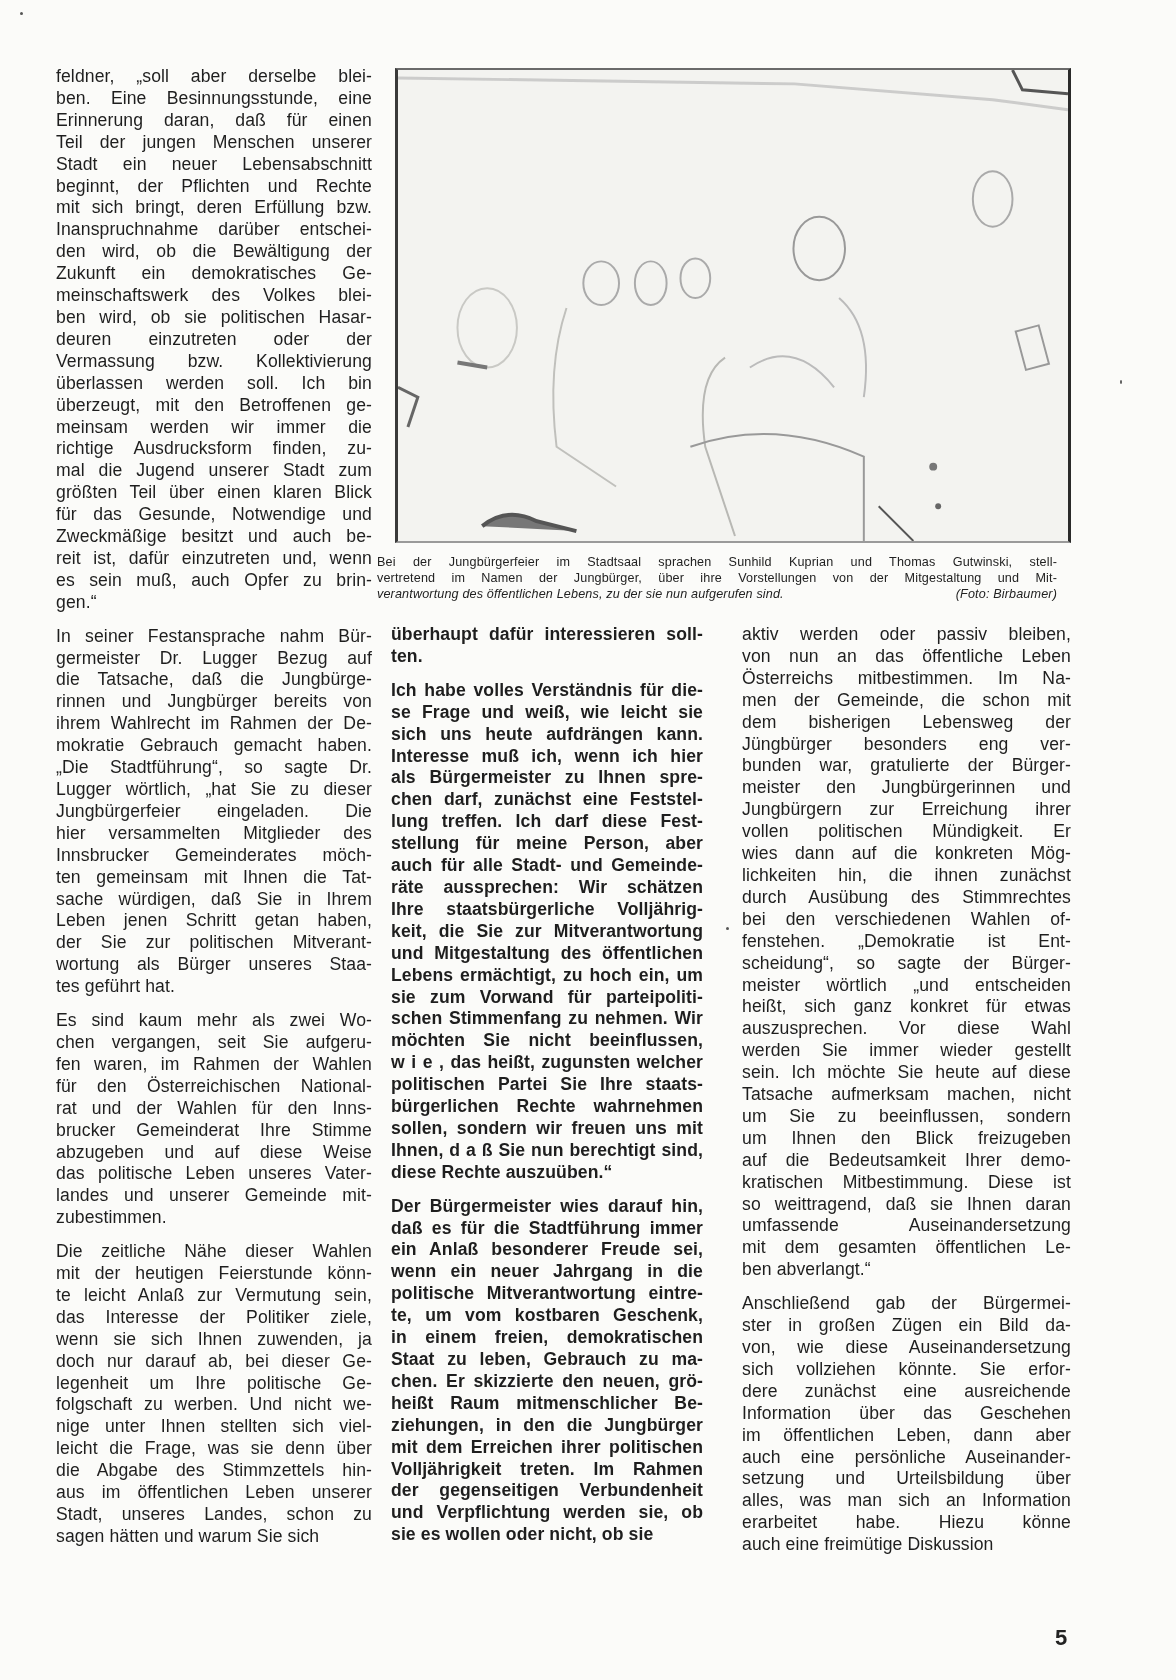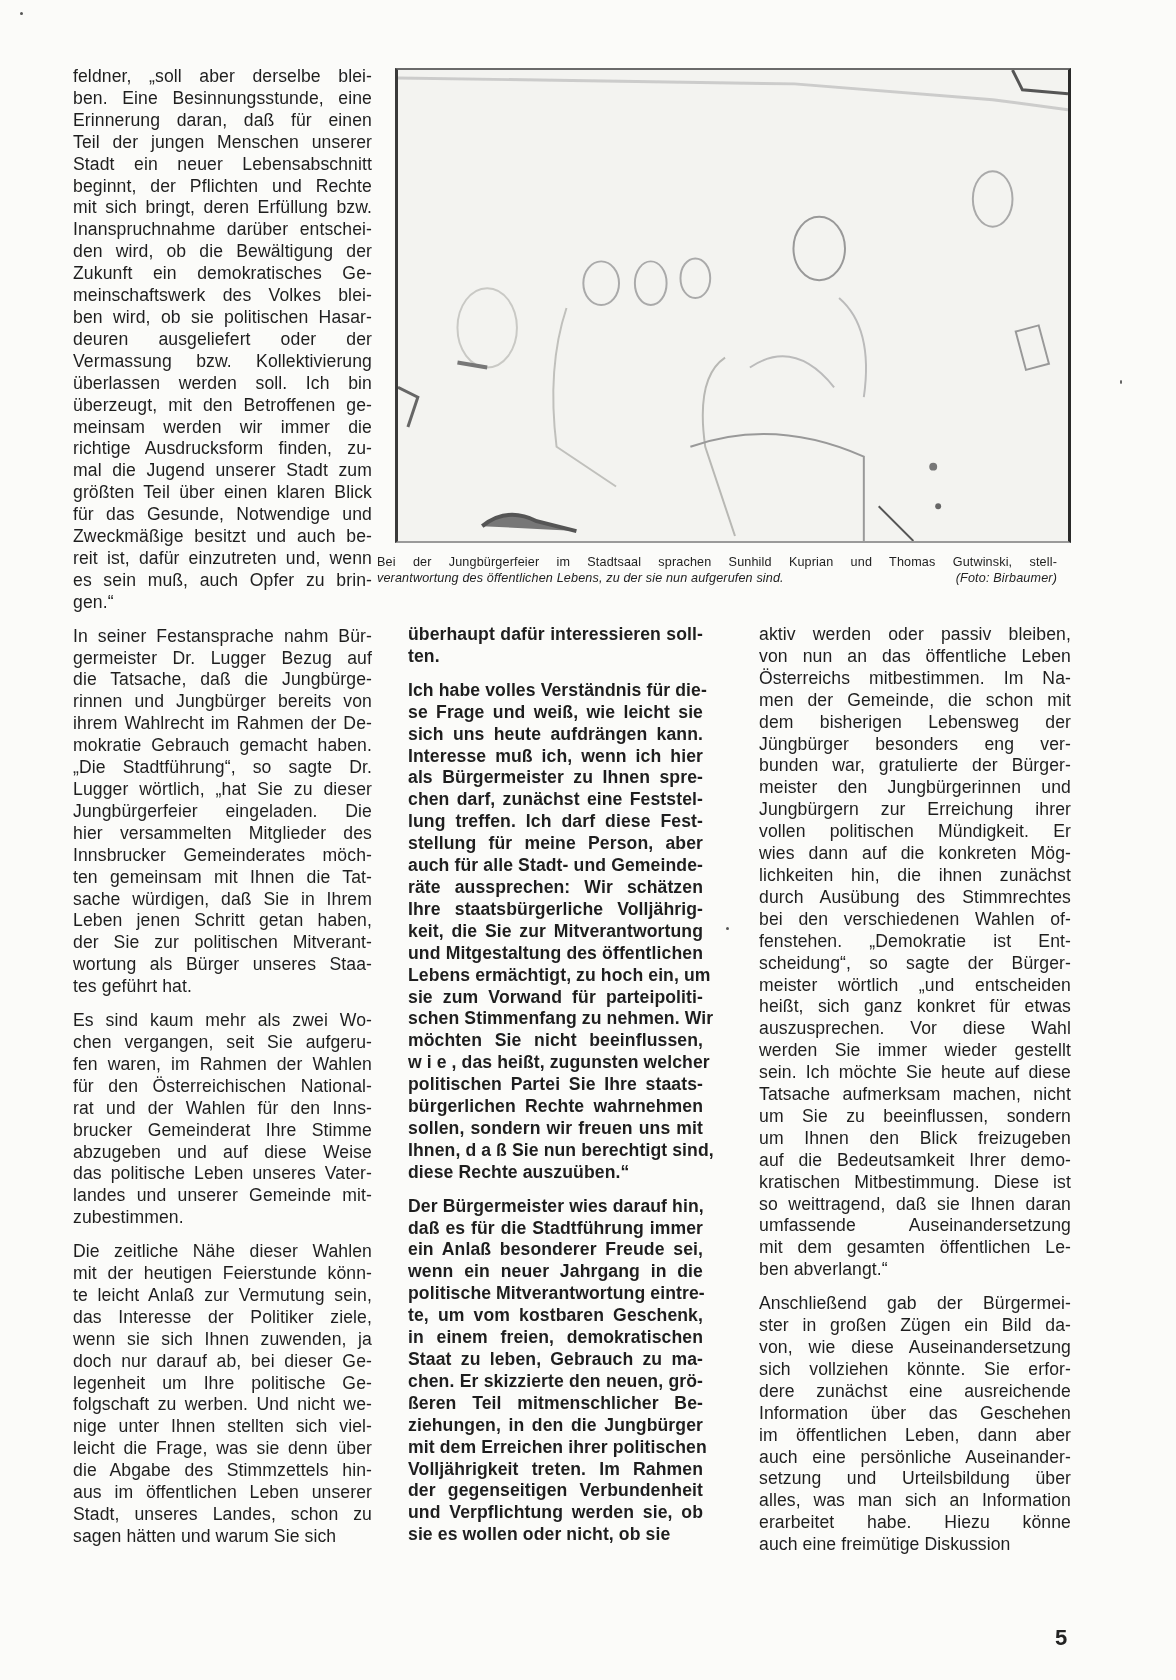--- a/index.html
+++ b/index.html
@@ -11,21 +11,21 @@
       font-family: "Liberation Sans", "DejaVu Sans", sans-serif;
       color: #1e1e1e;
     }
     .col {
       position: absolute;
       font-size: 17.6px;
       line-height: 21.9px;
       letter-spacing: 0.1px;
     }
     .col p {
-      margin: 0 0 12px 17px;
+      margin: 0 0 12px 0;
       text-align: justify;
       text-align-last: left;
     }
     .col .line { display: block; text-align: justify; text-align-last: justify; white-space: nowrap; }
     .col .line.last { text-align-last: left; }
     #col1 { left: 56px; top: 66px; width: 316px; }
     #col2 { left: 391px; top: 624px; width: 312px; font-weight: bold; }
     #col3 { left: 742px; top: 624px; width: 329px; }
 
     .photo {
@@ -83,38 +83,39 @@
     <path d="M60 295 L90 300" stroke="#777" stroke-width="4"></path>
     <path d="M85 460 Q110 440 140 455 L180 465" stroke="#555" stroke-width="4" fill="#777"></path>
     <path d="M485 440 L520 475" stroke="#555" stroke-width="2"></path>
     <circle cx="540" cy="400" r="4" fill="#777"></circle>
     <circle cx="545" cy="440" r="3" fill="#666"></circle>
   </svg>
 </div>
 
 <div class="caption">
   <span class="line">Bei der Jungbürgerfeier im Stadtsaal sprachen Sunhild Kuprian und Thomas Gutwinski, stell-</span>
+  <span class="line">vertretend im Namen der Jungbürger, über ihre Vorstellungen von der Mitgestaltung und Mit-</span>
   <span class="line" style="text-align-last:left;font-style:italic;"><span>verantwortung des öffentlichen Lebens, zu der sie nun aufgerufen sind.</span><span class="credit">(Foto: Birbaumer)</span></span>
 </div>
 
 <div class="col" id="col1">
     <p>
       <span class="line">feldner, „soll aber derselbe blei-</span>
       <span class="line">ben. Eine Besinnungsstunde, eine</span>
       <span class="line">Erinnerung daran, daß für einen</span>
       <span class="line">Teil der jungen Menschen unserer</span>
       <span class="line">Stadt ein neuer Lebensabschnitt</span>
       <span class="line">beginnt, der Pflichten und Rechte</span>
       <span class="line">mit sich bringt, deren Erfüllung bzw.</span>
       <span class="line">Inanspruchnahme darüber entschei-</span>
       <span class="line">den wird, ob die Bewältigung der</span>
       <span class="line">Zukunft ein demokratisches Ge-</span>
       <span class="line">meinschaftswerk des Volkes blei-</span>
       <span class="line">ben wird, ob sie politischen Hasar-</span>
-      <span class="line">deuren ausgeliefert oder der</span>
+      <span class="line">deuren einzutreten oder der</span>
       <span class="line">Vermassung bzw. Kollektivierung</span>
       <span class="line">überlassen werden soll. Ich bin</span>
       <span class="line">überzeugt, mit den Betroffenen ge-</span>
       <span class="line">meinsam werden wir immer die</span>
       <span class="line">richtige Ausdrucksform finden, zu-</span>
       <span class="line">mal die Jugend unserer Stadt zum</span>
       <span class="line">größten Teil über einen klaren Blick</span>
       <span class="line">für das Gesunde, Notwendige und</span>
       <span class="line">Zweckmäßige besitzt und auch be-</span>
       <span class="line">reit ist, dafür einzutreten und, wenn</span>
@@ -202,21 +203,21 @@
     <p>
       <span class="line">Der Bürgermeister wies darauf hin,</span>
       <span class="line">daß es für die Stadtführung immer</span>
       <span class="line">ein Anlaß besonderer Freude sei,</span>
       <span class="line">wenn ein neuer Jahrgang in die</span>
       <span class="line">politische Mitverantwortung eintre-</span>
       <span class="line">te, um vom kostbaren Geschenk,</span>
       <span class="line">in einem freien, demokratischen</span>
       <span class="line">Staat zu leben, Gebrauch zu ma-</span>
       <span class="line">chen. Er skizzierte den neuen, grö-</span>
-      <span class="line">ßeren Teil mitmenschlicher Be-</span>
+      <span class="line">heißt Raum mitmenschlicher Be-</span>
       <span class="line">ziehungen, in den die Jungbürger</span>
       <span class="line">mit dem Erreichen ihrer politischen</span>
       <span class="line">Volljährigkeit treten. Im Rahmen</span>
       <span class="line">der gegenseitigen Verbundenheit</span>
       <span class="line">und Verpflichtung werden sie, ob</span>
       <span class="line last">sie es wollen oder nicht, ob sie</span>
     </p>
   </div>
 <div class="col" id="col3">
     <p>

